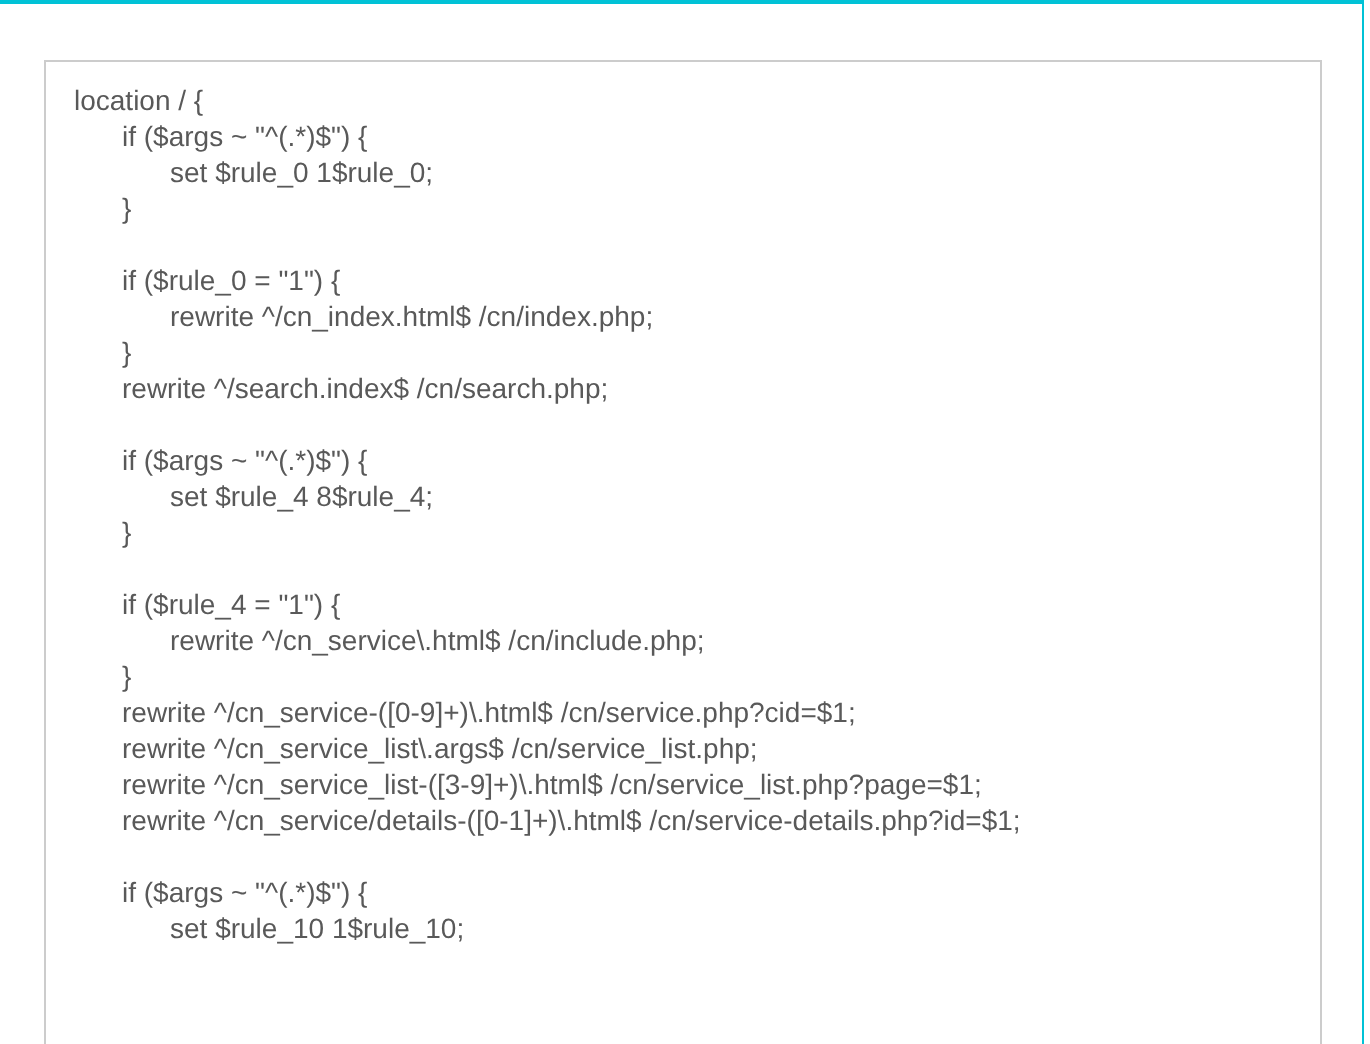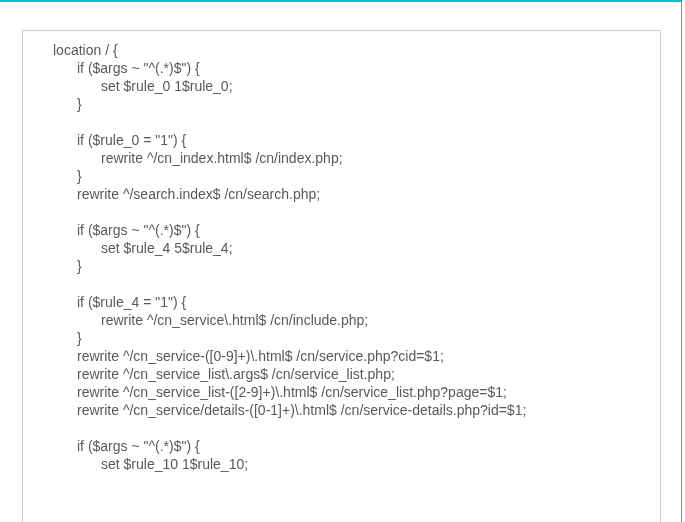--- a/index.html
+++ b/index.html
@@ -38,21 +38,20 @@
     border: 1px solid #cccccc;
     border-bottom: none;
     padding: 10px 14px 0 14px;
     overflow: hidden;
   }
   .line {
     line-height: 18px;
     white-space: pre;
     font-family: "Segoe UI", Arial, sans-serif;
     color: #595959;
-    margin-left: 16px;
   }
   .i1 { padding-left: 24px; }
   .i2 { padding-left: 48px; }
   .blank { height: 18px; }
 </style>
 </head>
 <body>
 
 <div class="outer-border"></div>
 <div class="outer-border-right"></div>
@@ -62,27 +61,27 @@
   <div class="line i1">if ($args ~ "^(.*)$") {</div>
   <div class="line i2">set $rule_0 1$rule_0;</div>
   <div class="line i1">}</div>
   <div class="blank"></div>
   <div class="line i1">if ($rule_0 = "1") {</div>
   <div class="line i2">rewrite ^/cn_index.html$ /cn/index.php;</div>
   <div class="line i1">}</div>
   <div class="line i1">rewrite ^/search.index$ /cn/search.php;</div>
   <div class="blank"></div>
   <div class="line i1">if ($args ~ "^(.*)$") {</div>
-  <div class="line i2">set $rule_4 5$rule_4;</div>
+  <div class="line i2">set $rule_4 8$rule_4;</div>
   <div class="line i1">}</div>
   <div class="blank"></div>
   <div class="line i1">if ($rule_4 = "1") {</div>
   <div class="line i2">rewrite ^/cn_service\.html$ /cn/include.php;</div>
   <div class="line i1">}</div>
   <div class="line i1">rewrite ^/cn_service-([0-9]+)\.html$ /cn/service.php?cid=$1;</div>
   <div class="line i1">rewrite ^/cn_service_list\.args$ /cn/service_list.php;</div>
-  <div class="line i1">rewrite ^/cn_service_list-([2-9]+)\.html$ /cn/service_list.php?page=$1;</div>
+  <div class="line i1">rewrite ^/cn_service_list-([3-9]+)\.html$ /cn/service_list.php?page=$1;</div>
   <div class="line i1">rewrite ^/cn_service/details-([0-1]+)\.html$ /cn/service-details.php?id=$1;</div>
   <div class="blank"></div>
   <div class="line i1">if ($args ~ "^(.*)$") {</div>
   <div class="line i2">set $rule_10 1$rule_10;</div>
 
 </div>
 
 </body></html>

